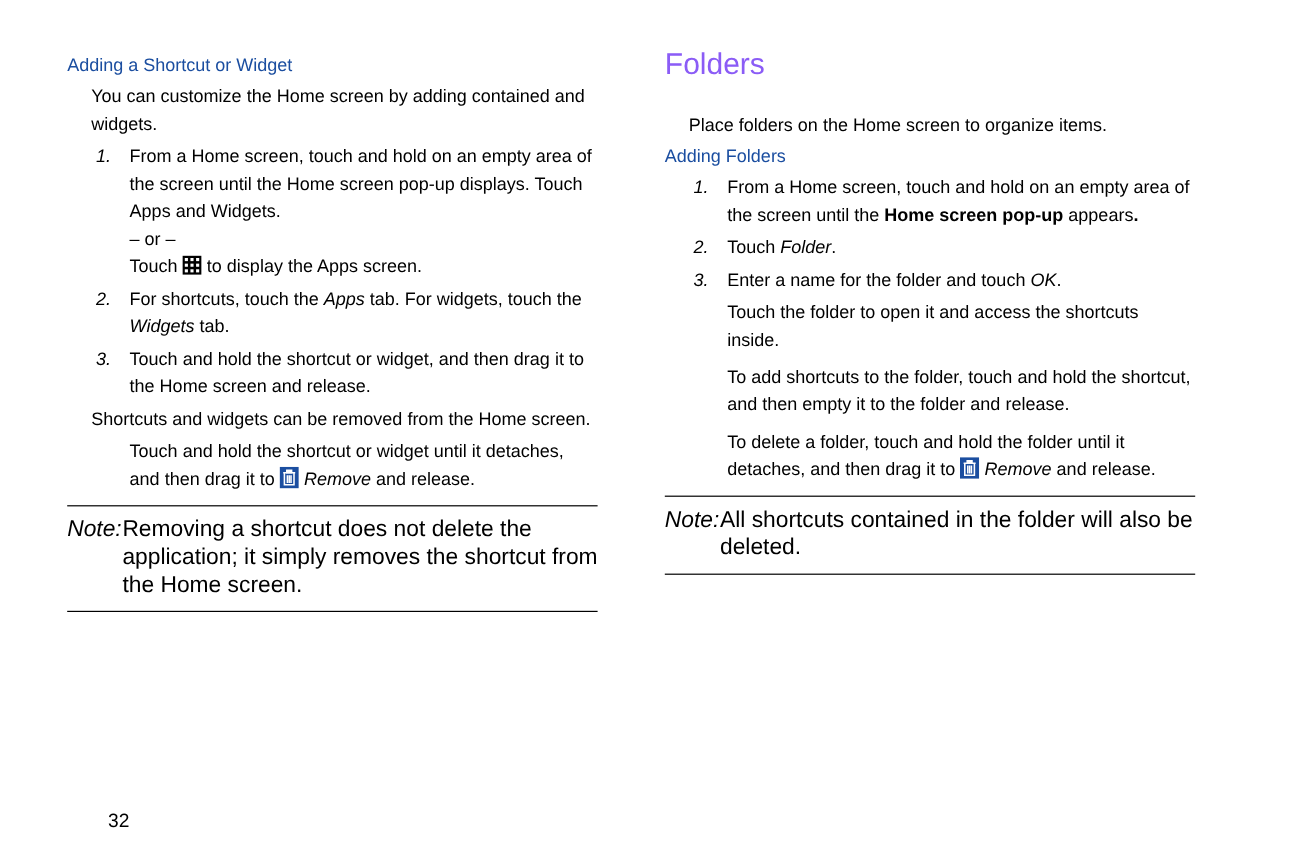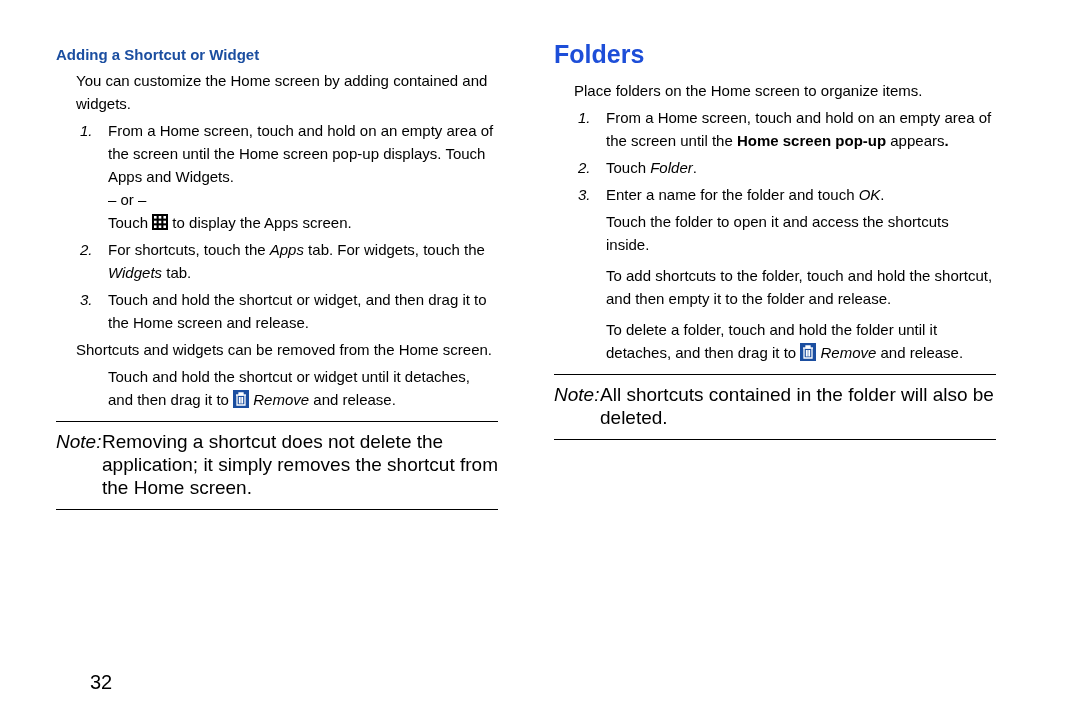--- a/index.html
+++ b/index.html
@@ -18,30 +18,30 @@
     height: 100%;
   }
   .col {
     width: 470px;
     box-sizing: border-box;
   }
   .col-left { padding-right: 28px; }
   .col-right { padding-left: 28px; }
   .h-blue {
     color: #1b4ea0;
-    font-weight: bold;
+    font-weight: normal;
     font-size: 15px;
     margin-bottom: 6px;
     margin-top: 6px;
   }
   .h-section {
-    color: #1d4ed8;
-    font-weight: bold;
+    color: #8b5cf6;
+    font-weight: normal;
     font-size: 25px;
-    margin-bottom: 10px;
+    margin-bottom: 24px;
   }
   .body-text {
     font-size: 15px;
     line-height: 23px;
     margin-bottom: 4px;
     color: #000;
   }
   .indent { margin-left: 20px; }
   ol.numbered {
     list-style: none;
@@ -77,21 +77,21 @@
   }
   .note-label {
     font-style: italic;
     min-width: 46px;
   }
   .note-body { flex: 1; }
   .page-num {
     position: absolute;
     bottom: 26px;
     left: 90px;
-    font-size: 20px;
+    font-size: 16px;
     color: #000;
   }
   .wrap { position: relative; width: 1080px; height: 720px; }
   
   .apps-icon {
     display: inline-block;
     width: 16px; height: 16px;
     vertical-align: -2px;
   }
   .apps-icon svg { display: block; }
@@ -168,20 +168,21 @@
       <span class="note-label">Note:</span>
       <span class="note-body">Removing a shortcut does not delete the application; it simply removes the shortcut from the Home screen.</span>
     </div>
     <hr class="sep">
   </div>
 
   <div class="col col-right">
     <div class="h-section">Folders</div>
     <div class="body-text indent">Place folders on the Home screen to organize items.</div>
 
+    <div class="h-blue">Adding Folders</div>
     <ol class="numbered">
       <li>
         <span class="num">1.</span>
         <span class="li-body">
           <span>From a Home screen, touch and hold on an empty area of the screen until the </span><span class="bold">Home screen pop-up</span><span> appears</span><span class="bold">.</span>
         </span>
       </li>
       <li>
         <span class="num">2.</span>
         <span class="li-body">

